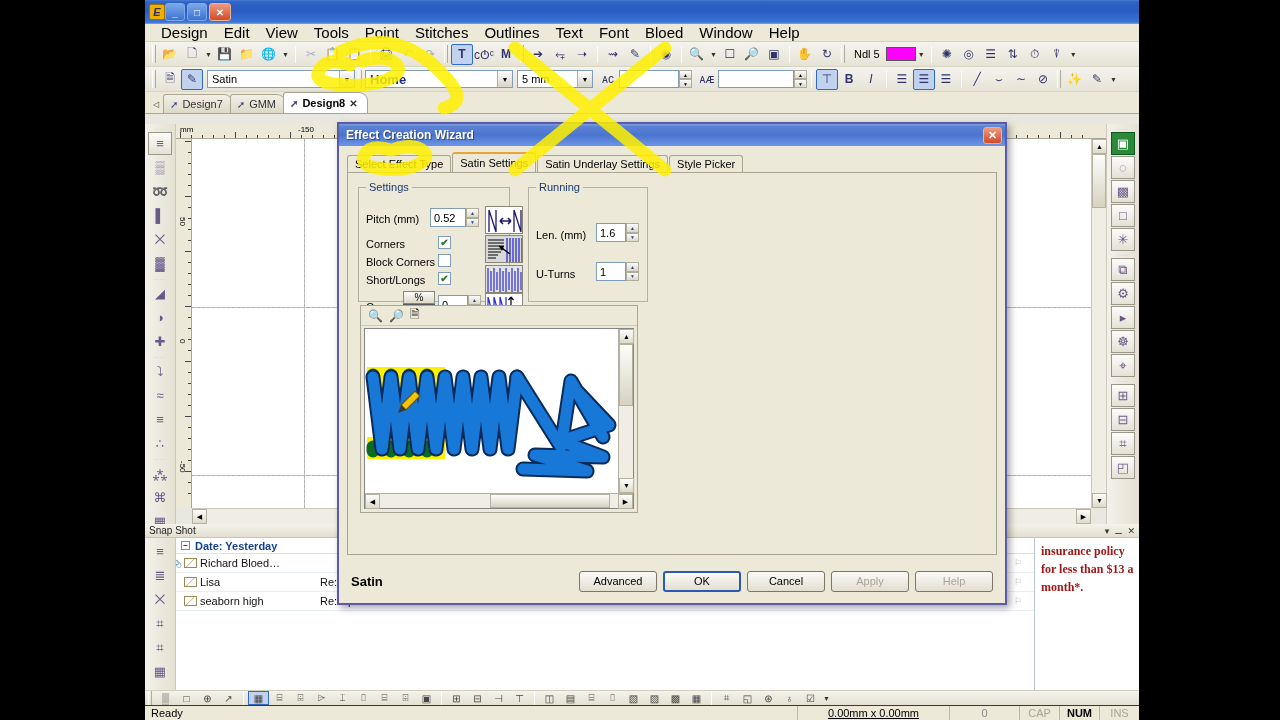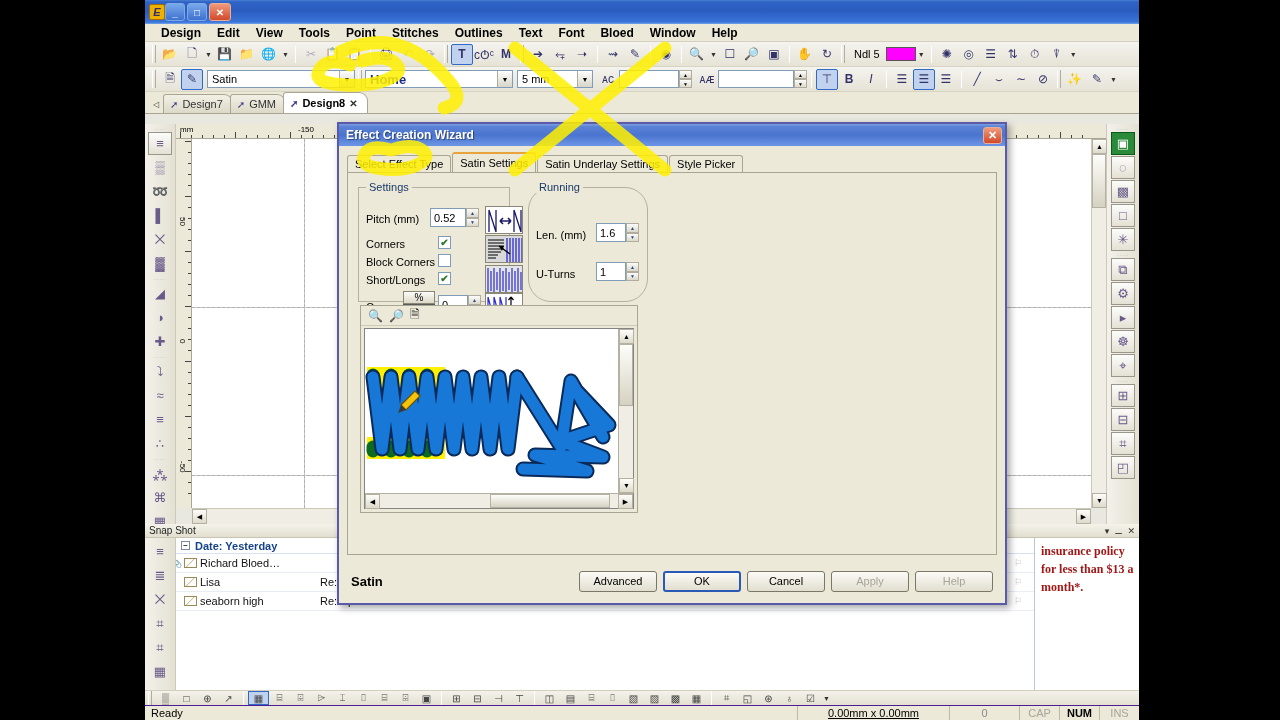--- a/index.html
+++ b/index.html
@@ -18,21 +18,21 @@
   .tb-icon { width:16px; height:16px; background:#f0b000; border:1px solid #a07000; border-radius:2px;
     color:#30306a; font-weight:bold; font-size:11px; display:flex; align-items:center; justify-content:center; font-style:italic;}
   .tb-title { margin-left:5px; font-weight:bold; font-size:12px; text-shadow:1px 1px 1px rgba(0,0,0,.5); flex:1; white-space:nowrap; }
   .tb-btns { display:flex; gap:2px; }
   .tb-btn { width:20px; height:18px; border:1px solid #7fa8e8; border-radius:3px; background:linear-gradient(to bottom,#78a9ea,#3d71cf);
     display:flex; align-items:center; justify-content:center; color:#fff; font-size:10px; font-weight:bold; }
   .tb-btn.close { background:linear-gradient(to bottom,#f09a7c,#d04a28); border-color:#e8b09a; width:22px; }
 
   .menubar { height:18px; background:#ece9d8; display:flex; align-items:center; padding-left:8px;
     border-bottom:1px solid #d4d0c0; }
-  .menubar .mi { padding:1px 8px; font-size:12px; color:#000;font-weight:bold; }
+  .menubar .mi { padding:1px 8px; font-size:15px; color:#000; }
 
   .toolrow { height:25px; background:linear-gradient(to bottom,#f4f3ee,#e6e3d6); display:flex; align-items:center;
     border-bottom:1px solid #d8d4c4; padding-left:4px; overflow:hidden; white-space:nowrap; }
   .grip { width:4px; height:18px; border-left:1px solid #fff; border-right:1px solid #b0aca0; margin:0 3px; flex:none;}
   .sep { width:1px; height:17px; background:#b8b4a8; border-right:1px solid #fff; margin:0 4px; flex:none;}
   .tbtn { width:22px; height:21px; display:flex; align-items:center; justify-content:center; flex:none; font-size:12px; color:#33336a;}
   .tbtn.act { border:1px solid #316ac5; background:#c1d2ee; border-radius:2px; }
   .tbtn.dis { opacity:.35; }
   .arrowdn { width:11px; height:21px; display:flex; align-items:center; justify-content:center; font-size:7px; color:#333; flex:none;}
   .combo { height:18px; background:#fff; border:1px solid #7f9db9; display:flex; align-items:center; padding-left:4px; font-size:11px; flex:none;}
@@ -694,21 +694,21 @@
           <svg width="38" height="28" viewBox="0 0 38 28">
               <rect width="38" height="28" fill="#fff"></rect>
             <g stroke="#2a2ad0" stroke-width="1.2" fill="none">
                 <path d="M2 3 L2 25 M2 3 L8 25 M8 3 L8 25 M8 3 L14 25 M14 3 L14 25 M14 3 L20 25 M20 3 L20 25"></path>
               </g>
             <path d="M25 3 L25 25 M25 3 l-2.5 3 M25 3 l2.5 3 M25 25 l-2.5 -3 M25 25 l2.5 -3" stroke="#000" stroke-width="1.2" fill="none"></path>
             <text x="29" y="20" font-size="9" fill="#000">%</text>
             </svg>
         </div>
 
-        <div class="grpbox" style="left:180px; top:14px; width:120px; height:115px;border-radius:23px;">
+        <div class="grpbox" style="left:180px; top:14px; width:120px; height:115px;">
           <span class="lg">Running</span>
         </div>
         <div class="lbl" style="left:188px; top:56px;">Len. (mm)</div>
         <div class="txtf" style="left:248px; top:50px; width:30px; height:19px;">1.6</div>
         <div class="spn" style="left:278px; top:50px; height:19px;">
             <div>▲</div>
             <div>▼</div>
           </div>
         <div class="lbl" style="left:188px; top:95px;">U-Turns</div>
         <div class="txtf" style="left:248px; top:89px; width:30px; height:19px;">1</div>

